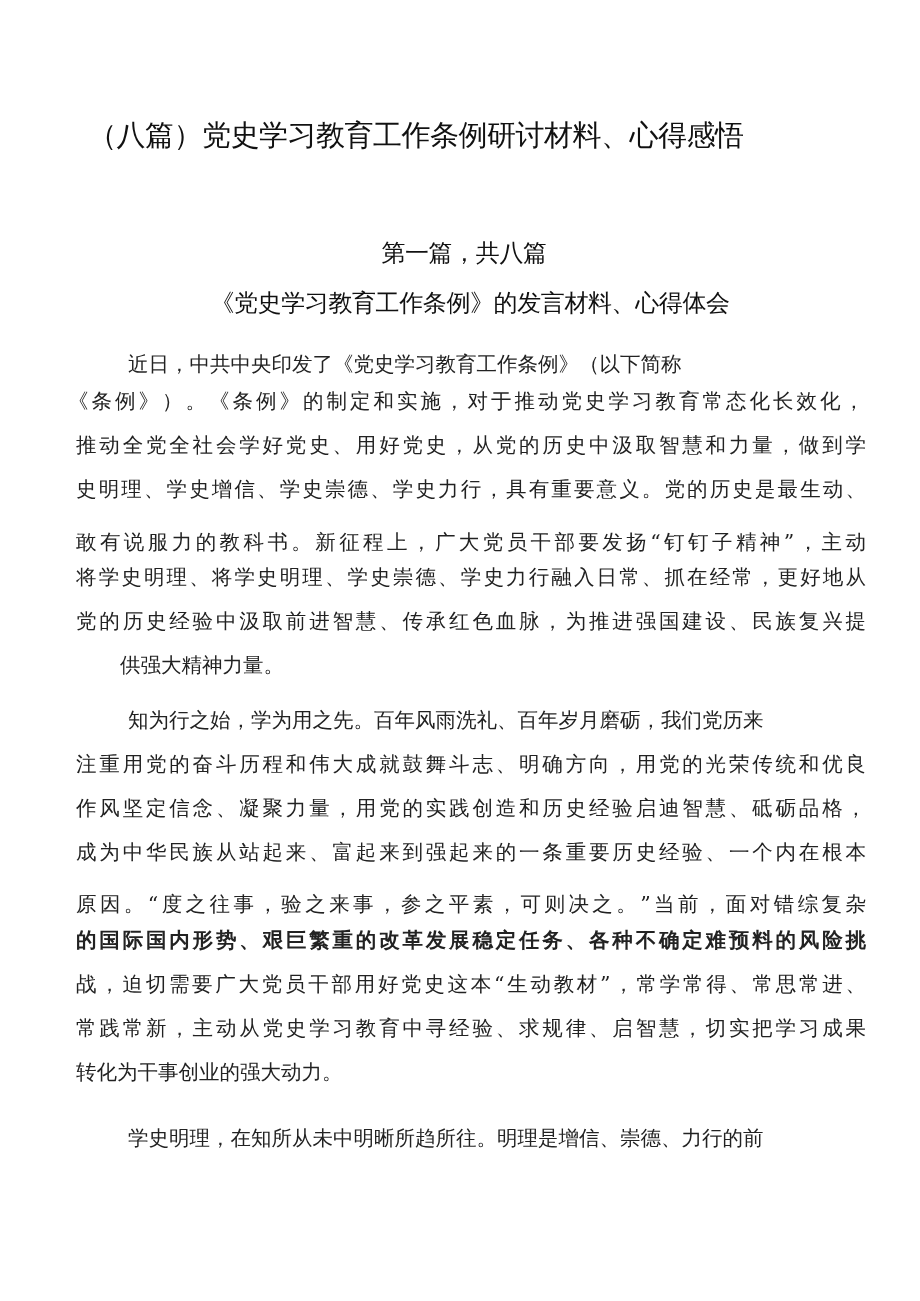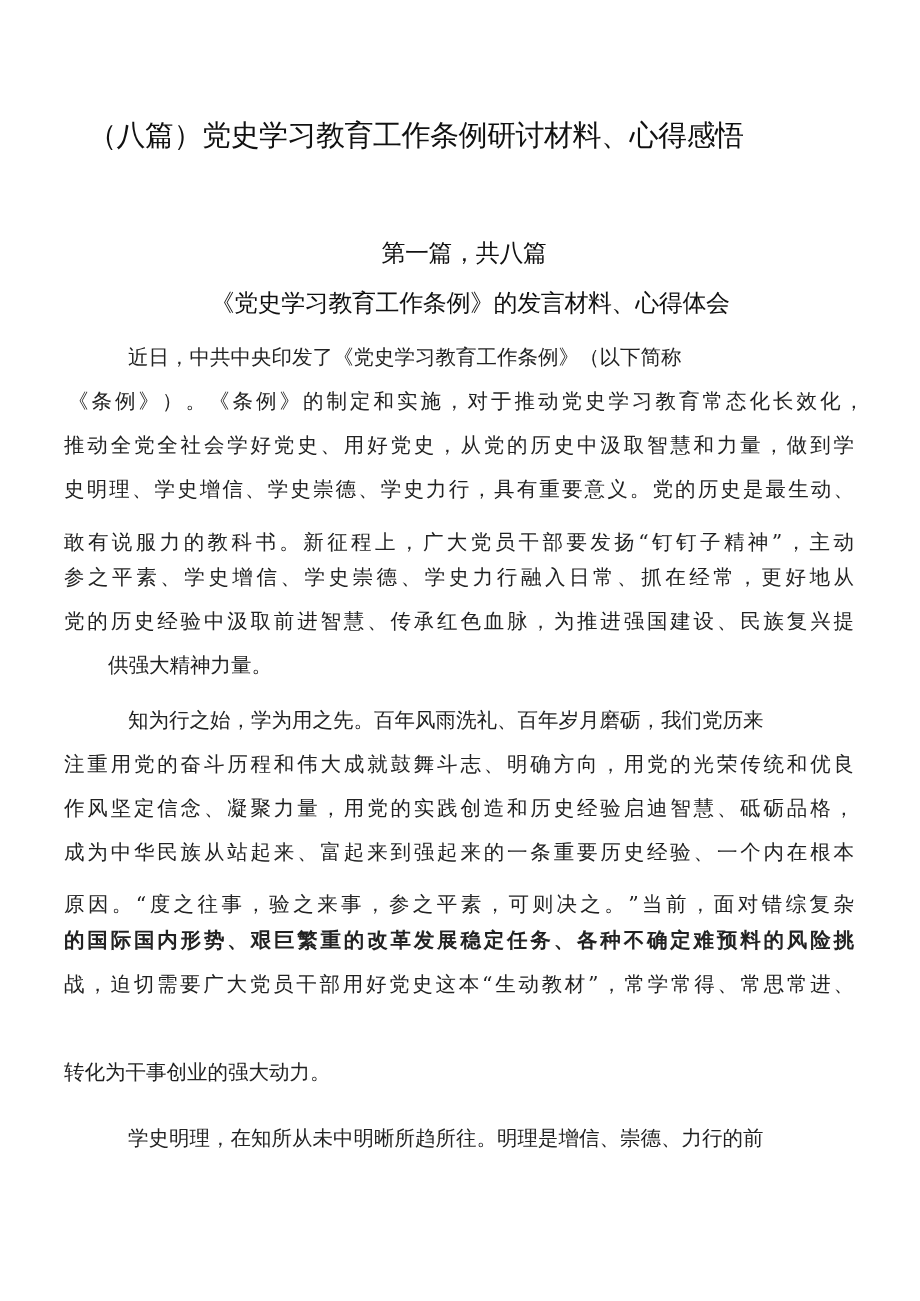--- a/index.html
+++ b/index.html
@@ -11,48 +11,49 @@
     line-height: 44px; white-space: nowrap; color: #111;
   }
   .sub {
     position: absolute; left: 0; width: 920px; text-align: center;
     font-family: "DejaVu Sans", sans-serif; font-size: 24px; letter-spacing: -0.4px;
     white-space: nowrap; color: #111;
   }
   .sub1 { top: 237px; left: 4px; }
   .sub2 { top: 287px; left: 10px; }
   .body-line {
-    position: absolute; left: 64px; width: 790px;
+    position: absolute; left: 76px; width: 790px;
     font-family: "DejaVu Serif", serif; font-size: 20.5px;
     white-space: nowrap; color: #222; line-height: 28px;
     text-align: justify; text-align-last: justify;
   }
   .body-line.indent { left: 128px; width: 725px; text-align: left; text-align-last: left; }
   .body-line.last { text-align: left; text-align-last: left; }
 </style>
 </head>
 <body>
 
 <div class="page">
   <div class="doc-title">（八篇）党史学习教育工作条例研讨材料、心得感悟</div>
   <div class="sub sub1">第一篇，共八篇</div>
   <div class="sub sub2">《党史学习教育工作条例》的发言材料、心得体会</div>
 
-  <div class="body-line indent" style="top:343px;">近日，中共中央印发了《党史学习教育工作条例》（以下简称</div>
+  <div class="body-line indent" style="top:352px;font-family:Liberation Mono, monospace;">近日，中共中央印发了《党史学习教育工作条例》（以下简称</div>
   <div class="body-line" style="top:387px; left:68px; width:796px;">《条例》）。《条例》的制定和实施，对于推动党史学习教育常态化长效化，</div>
   <div class="body-line" style="top:431px;">推动全党全社会学好党史、用好党史，从党的历史中汲取智慧和力量，做到学</div>
   <div class="body-line" style="top:475px;">史明理、学史增信、学史崇德、学史力行，具有重要意义。党的历史是最生动、</div>
   <div class="body-line" style="top:519px;margin-top:9px;">敢有说服力的教科书。新征程上，广大党员干部要发扬“钉钉子精神”，主动</div>
-  <div class="body-line" style="top:563px;">参之平素、学史增信、学史崇德、学史力行融入日常、抓在经常，更好地从</div>
+  <div class="body-line" style="top:563px;">将学史明理、将学史明理、学史崇德、学史力行融入日常、抓在经常，更好地从</div>
   <div class="body-line" style="top:607px;">党的历史经验中汲取前进智慧、传承红色血脉，为推进强国建设、民族复兴提</div>
   <div class="body-line last" style="top:651px;margin-left:44px;">供强大精神力量。</div>
 
   <div class="body-line indent" style="top:706px;text-align:right;">知为行之始，学为用之先。百年风雨洗礼、百年岁月磨砺，我们党历来</div>
   <div class="body-line" style="top:794px;">作风坚定信念、凝聚力量，用党的实践创造和历史经验启迪智慧、砥砺品格，</div>
   <div class="body-line" style="top:750px;">注重用党的奋斗历程和伟大成就鼓舞斗志、明确方向，用党的光荣传统和优良</div>
   <div class="body-line" style="top:838px;">成为中华民族从站起来、富起来到强起来的一条重要历史经验、一个内在根本</div>
   <div class="body-line" style="top:882px;margin-top:8px;">原因。“度之往事，验之来事，参之平素，可则决之。”当前，面对错综复杂</div>
   <div class="body-line" style="top:926px;font-weight:bold;">的国际国内形势、艰巨繁重的改革发展稳定任务、各种不确定难预料的风险挑</div>
   <div class="body-line" style="top:970px;">战，迫切需要广大党员干部用好党史这本“生动教材”，常学常得、常思常进、</div>
+  <div class="body-line" style="top:1014px;">常践常新，主动从党史学习教育中寻经验、求规律、启智慧，切实把学习成果</div>
   <div class="body-line last" style="top:1058px;">转化为干事创业的强大动力。</div>
 
   <div class="body-line indent" style="top:1124px;">学史明理，在知所从未中明晰所趋所往。明理是增信、崇德、力行的前</div>
 </div>
 
 </body></html>

